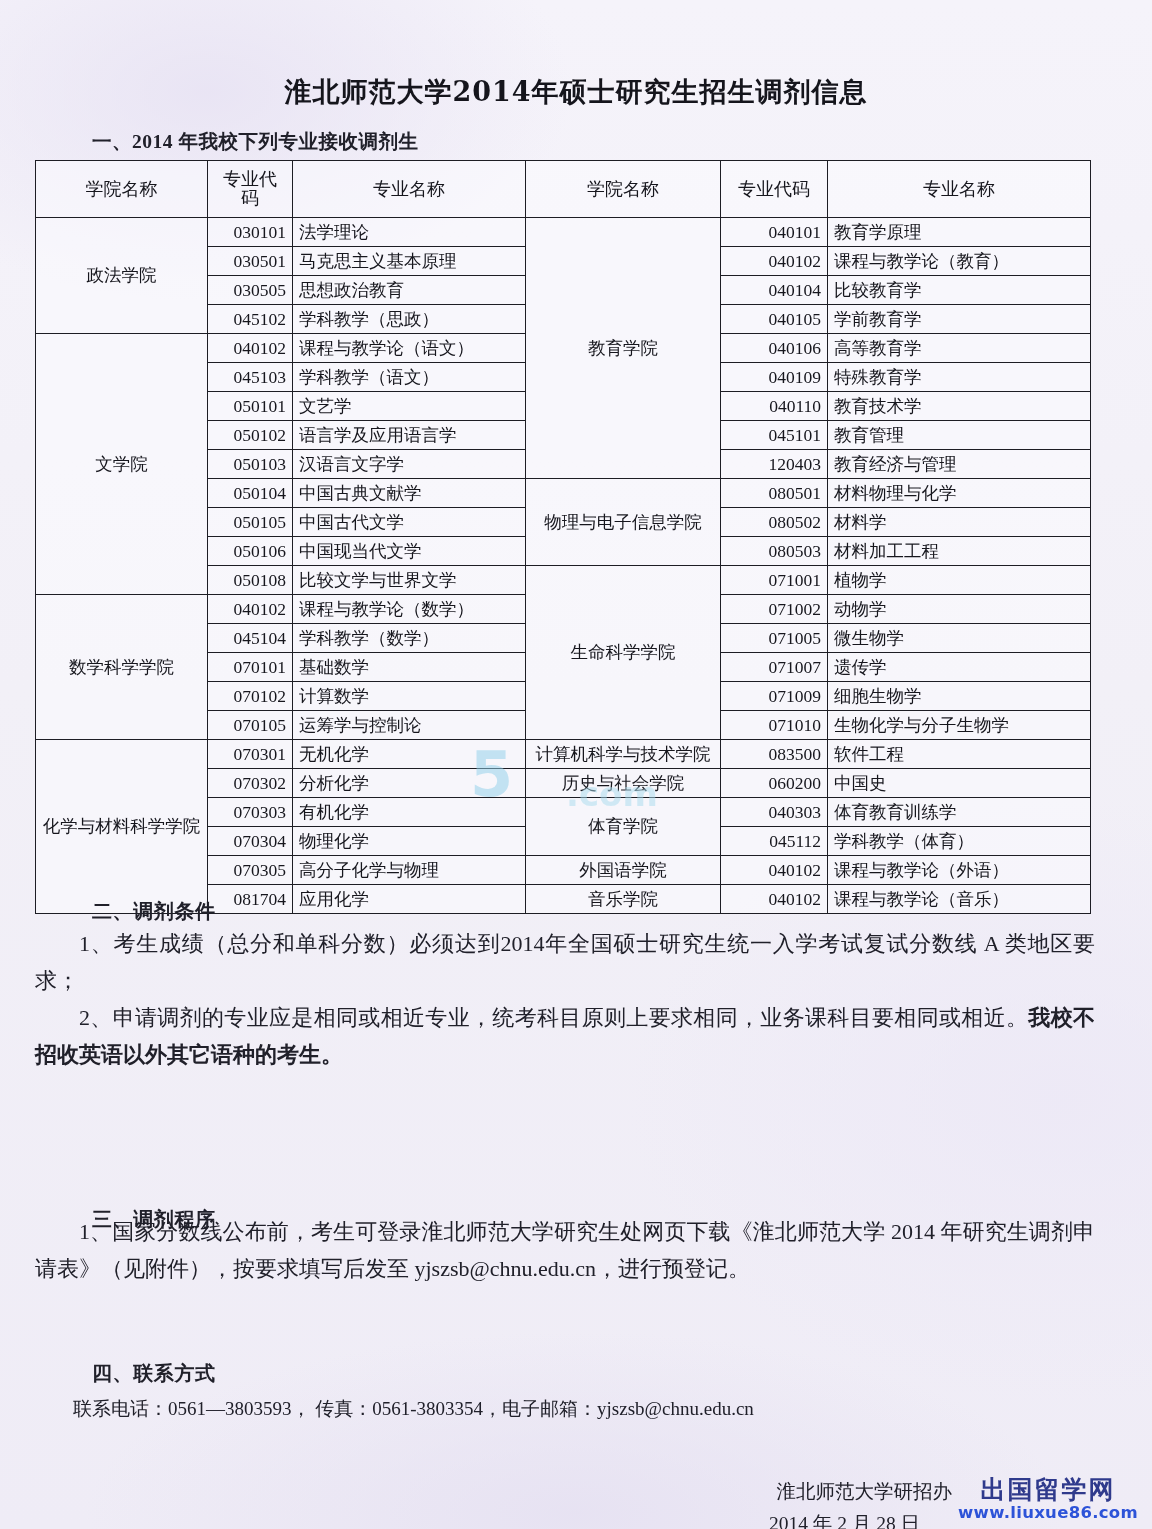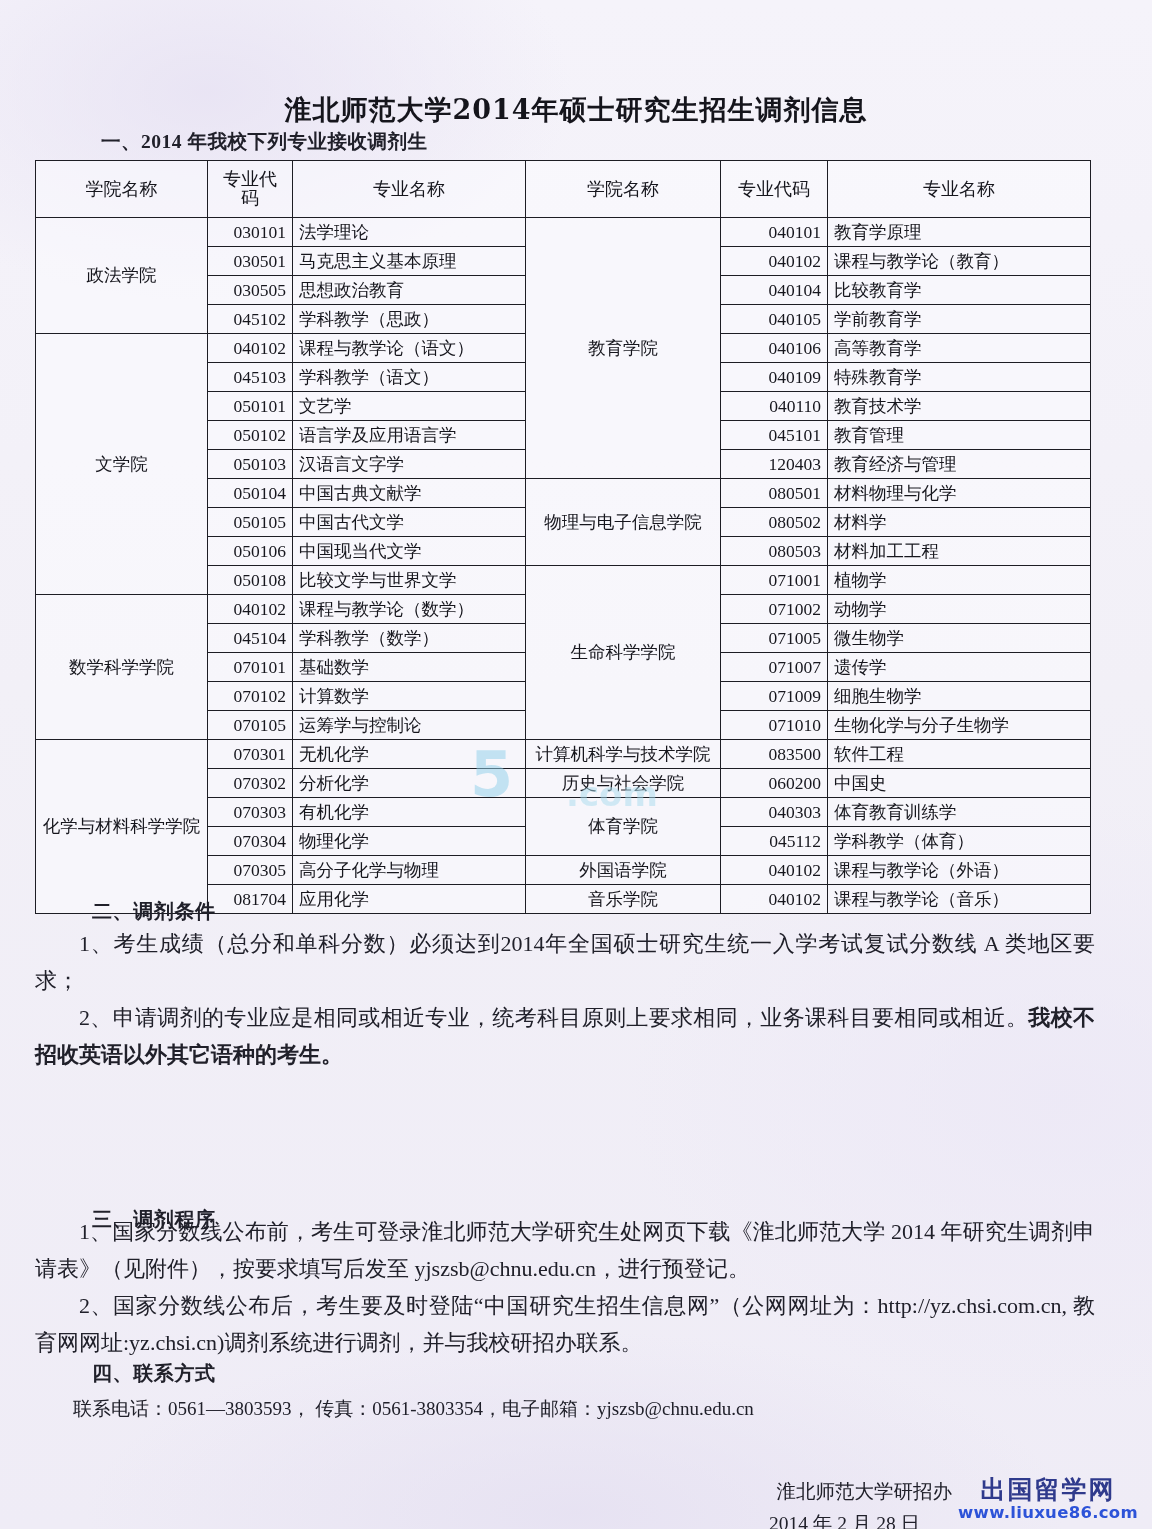--- a/index.html
+++ b/index.html
@@ -17,30 +17,30 @@
     background:
       radial-gradient(ellipse 520px 300px at 18% 6%, rgba(231,226,243,.85), rgba(243,241,248,0) 70%),
       radial-gradient(ellipse 600px 420px at 92% 72%, rgba(236,232,246,.8), rgba(243,241,248,0) 72%),
       radial-gradient(ellipse 700px 260px at 50% 99%, rgba(228,223,241,.75), rgba(243,241,248,0) 70%),
       linear-gradient(180deg,#f5f3fa 0%, #f2f0f7 45%, #efecf6 100%);
     pointer-events:none;
   }
   .page { position:absolute; inset:0; }
 
   h1.doc-title {
-    margin:18px; padding:0;
+    margin:0; padding:0;
     position:absolute; left:0; right:0; top:74px;
     text-align:center;
     font-size:27px; font-weight:bold;
     letter-spacing:1px;
     color:#15151c;
     font-family:"DejaVu Serif","Liberation Serif",serif;
   }
 
-  .sec-a { position:absolute; left:92px; top:128px; font-size:19.5px; font-weight:bold; letter-spacing:.5px;margin-left:9px; }
+  .sec-a { position:absolute; left:92px; top:128px; font-size:19.5px; font-weight:bold; letter-spacing:.5px; }
 
   
   table.majors {
     position:absolute; left:35px; top:160px;
     width:1055px;
     border-collapse:collapse;
     table-layout:fixed;
     background:rgba(252,251,255,.55);
   }
   table.majors th, table.majors td {
@@ -320,21 +320,20 @@
 
   <div class="para" style="top:999px;">
     <span>2、申请调剂的专业应是相同或相近专业，统考科目原则上要求相同，业务课科目要相同或相近。</span><span class="bold-run">我校不招收英语以外其它语种的考生。</span>
   </div>
 
 
   <div class="sec-head" style="top:1186px;margin-top:20px;">三、调剂程序</div>
 
   <div class="para" style="top:1213px;">1、国家分数线公布前，考生可登录淮北师范大学研究生处网页下载《淮北师范大学 2014 年研究生调剂申请表》（见附件），按要求填写后发至 yjszsb@chnu.edu.cn，进行预登记。</div>
 
-  <div class="para" style="top:1287px;">2、国家分数线公布后，考生要及时登陆“中国研究生招生信息网”（公网网址为：http://yz.chsi.com.cn, 教育网网址:yz.chsi.cn)调剂系统进行调剂，并与我校研招办联系。</div>
 
   <div class="sec-head" style="top:1360px;">四、联系方式</div>
 
   <div class="contact-line" style="top:1392px;">联系电话：0561—3803593，  传真：0561-3803354，电子邮箱：yjszsb@chnu.edu.cn</div>
 
   <div class="sign" style="top:1478px;">淮北师范大学研招办</div>
   <div class="sign" style="top:1510px; right:232px;">2014 年 2 月 28 日</div>
 
   <div class="wm-center">
     <span class="wm-num">5</span>

